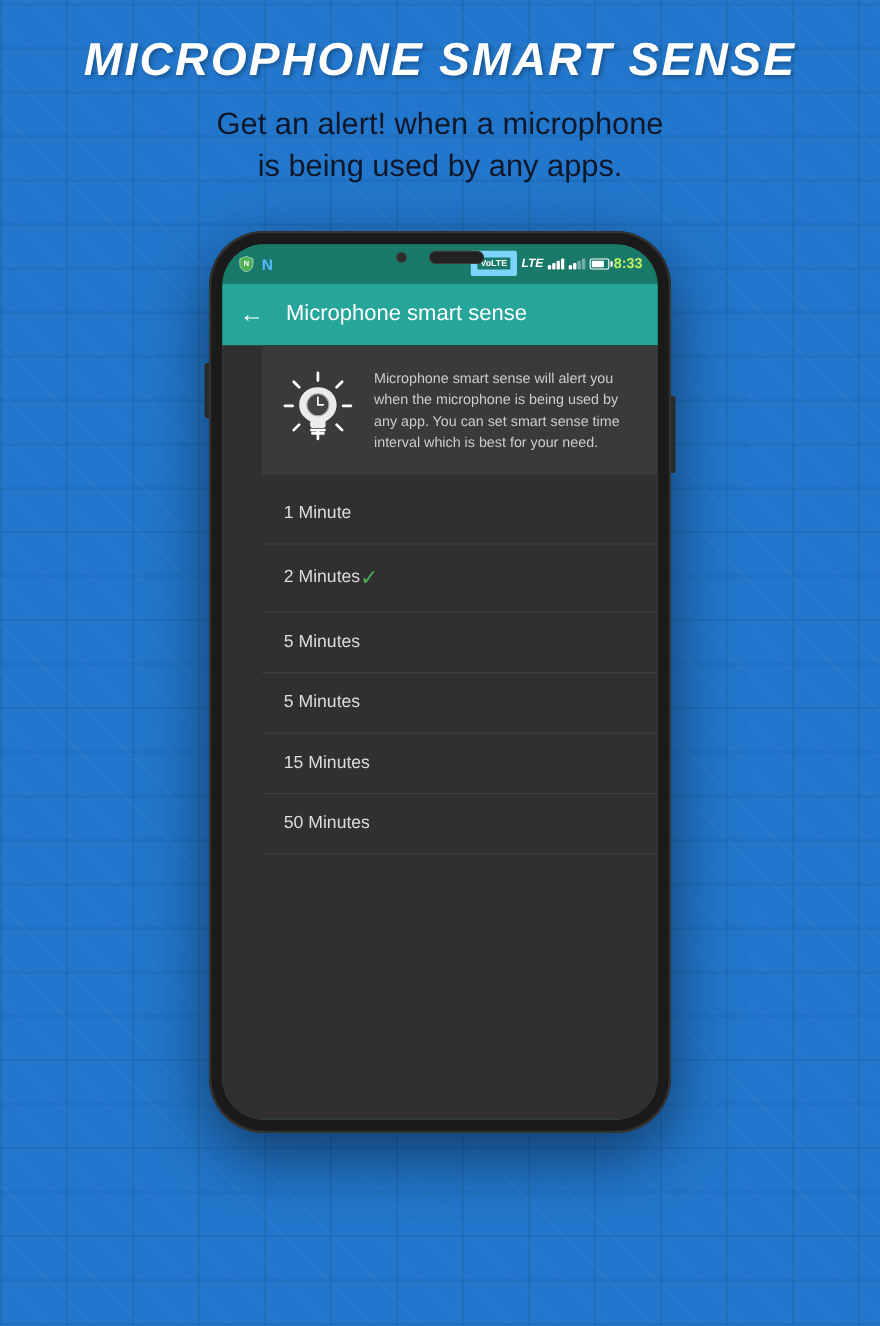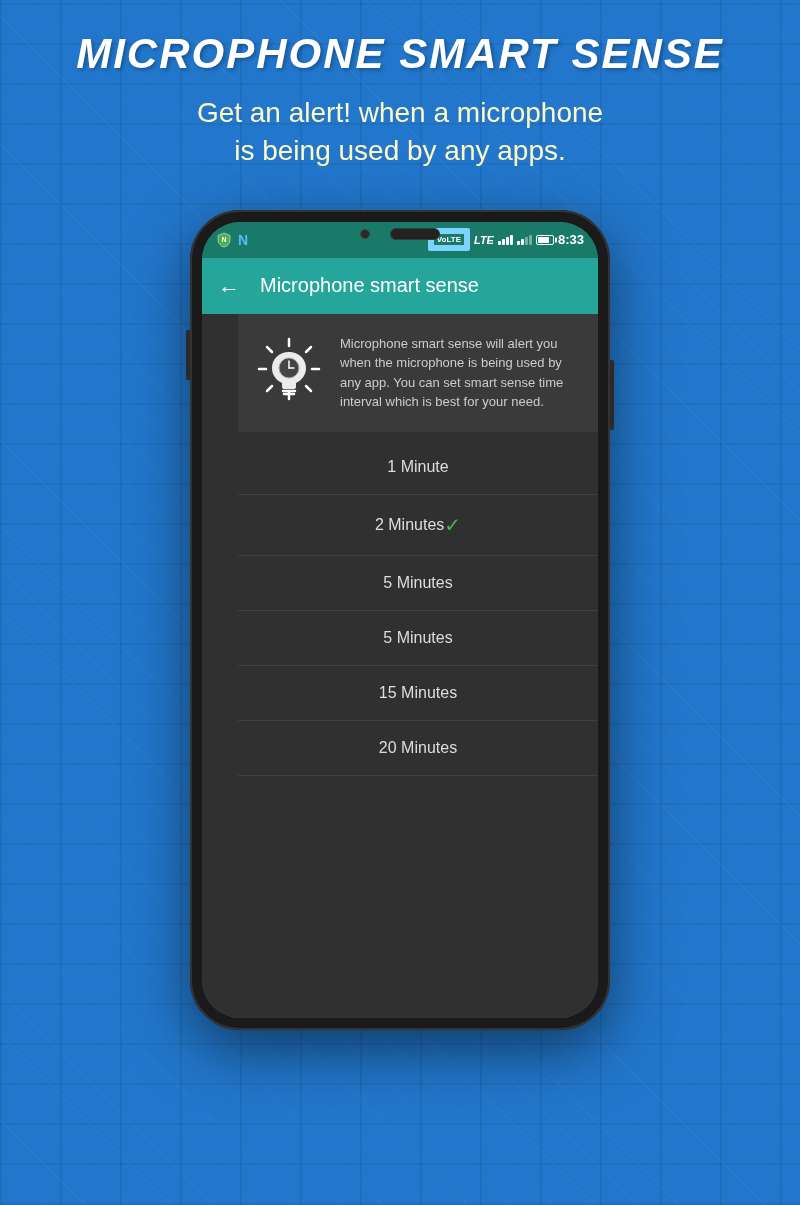--- a/index.html
+++ b/index.html
@@ -50,21 +50,21 @@
       color: #ffffff;
       text-transform: uppercase;
       font-style: italic;
       letter-spacing: 2px;
       text-shadow: 2px 2px 4px rgba(0,0,0,0.3);
       font-family: 'Arial Black', Arial, sans-serif;
     }
 
     .subtitle {
       font-size: 28px;
-      color: #fef9c3;
+      color: #0f172a;
       margin-top: 16px;
       line-height: 1.35;
       font-weight: 400;
     }
 
     
     .phone-wrapper {
       position: relative;
       z-index: 10;
       display: flex;
@@ -225,21 +225,21 @@
     .battery-fill {
       height: 100%;
       width: 80%;
       background: white;
       border-radius: 1px;
     }
 
     .time-text {
       font-size: 13px;
       font-weight: bold;
-      color: #ffffff;
+      color: #bef264;
     }
 
     
     .app-toolbar {
       background: #26a69a;
       height: 56px;
       display: flex;
       align-items: center;
       padding: 0 16px;
       gap: 20px;
@@ -287,21 +287,21 @@
 
     
     .menu-list {
       display: flex;
       flex-direction: column;
     }
 
     .menu-item {
       display: flex;
       align-items: center;
-      justify-content: center;
+      justify-content: flex-start;
       padding: 18px 20px;
       border-bottom: 1px solid #404040;
       cursor: pointer;
     }
 
     .menu-item-text {
       color: #dddddd;
       font-size: 16px;
     }
 
@@ -416,21 +416,21 @@
     </div>
             <div class="menu-item">
       <span class="menu-item-text">5 Minutes</span>
 
     </div>
             <div class="menu-item">
       <span class="menu-item-text">15 Minutes</span>
 
     </div>
             <div class="menu-item">
-      <span class="menu-item-text">20 Minutes</span>
+      <span class="menu-item-text">50 Minutes</span>
 
     </div>
           </div>
 
       </div>
     </div>
   </div>
 </div>
 
 </body></html>

